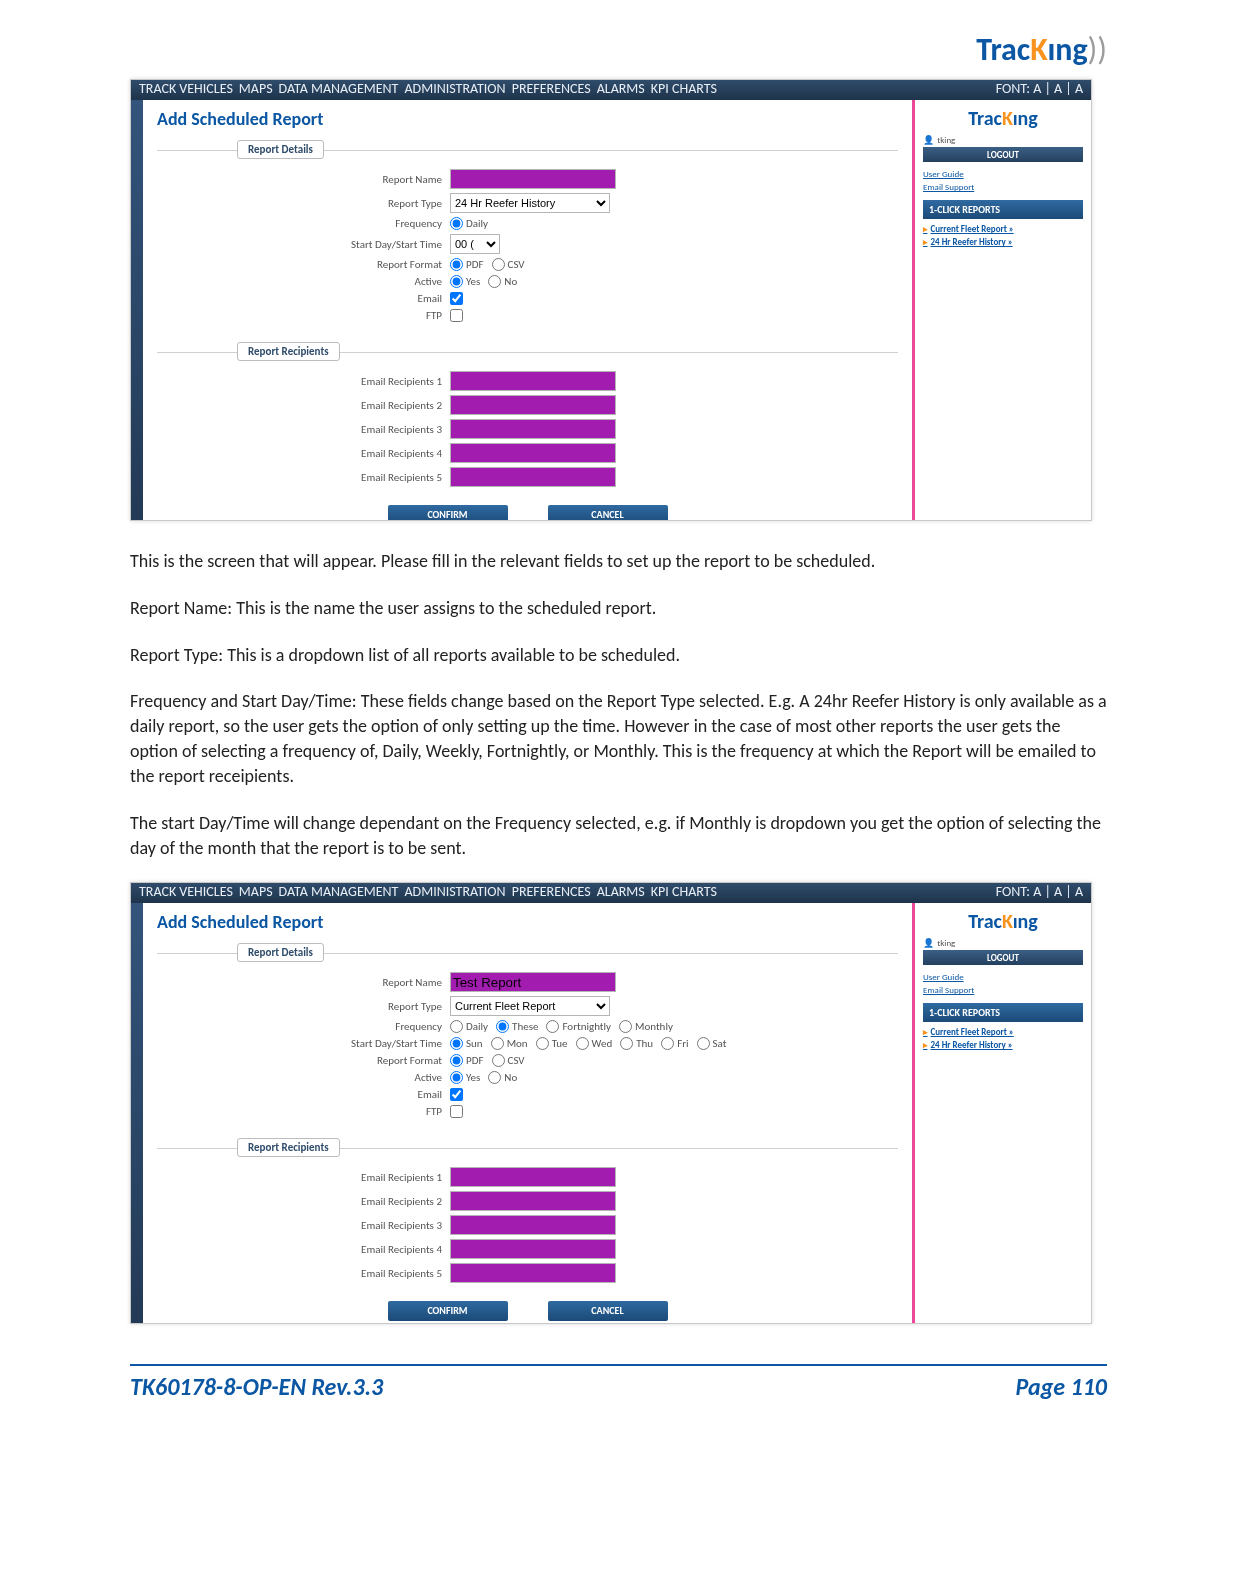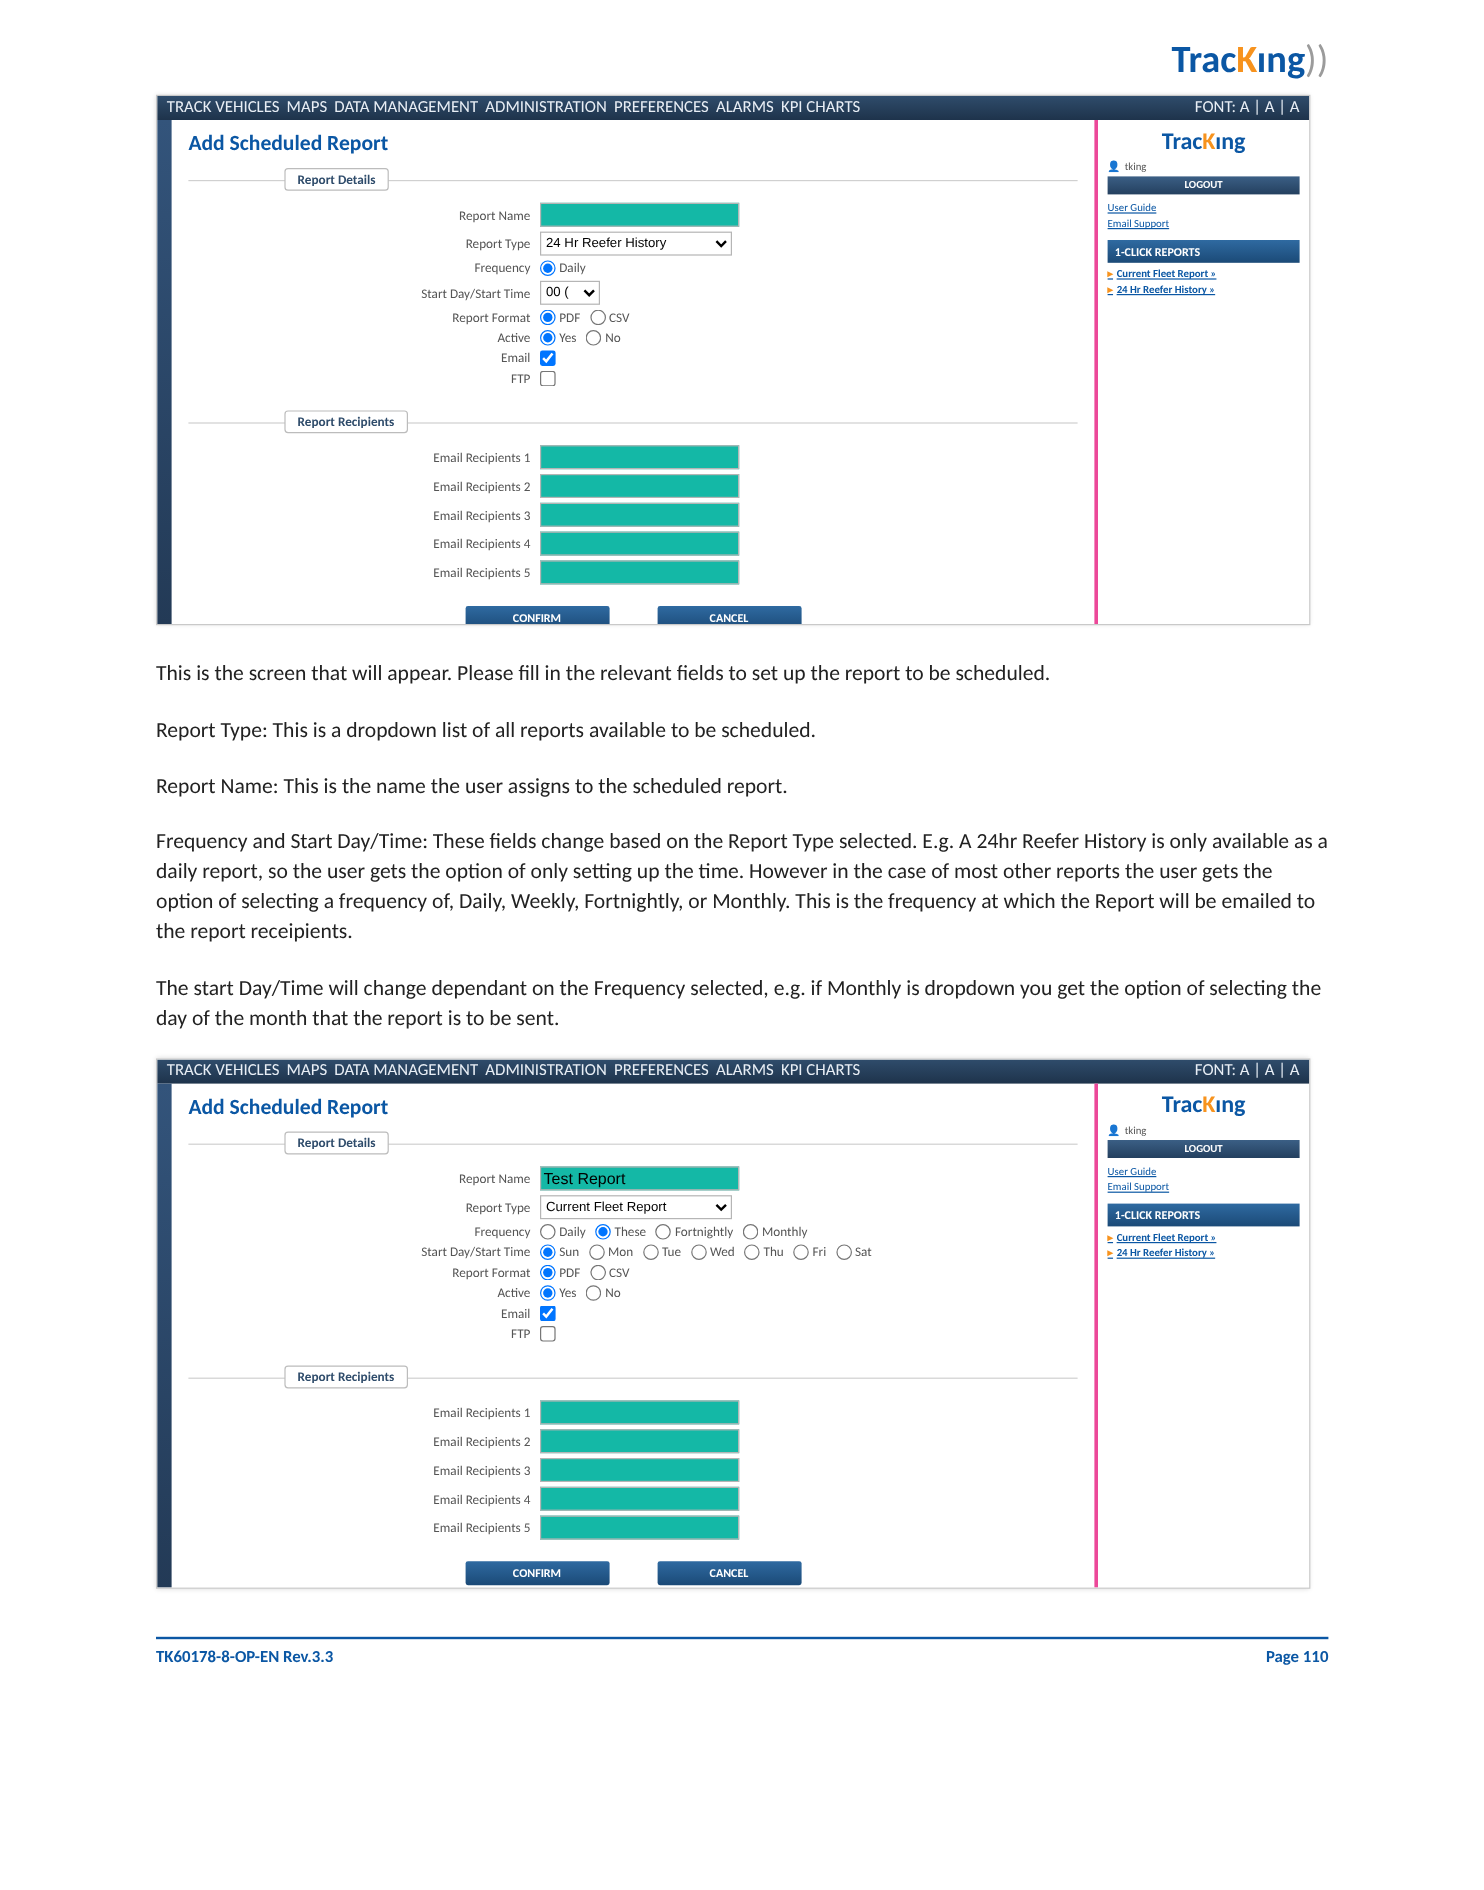--- a/index.html
+++ b/index.html
@@ -74,21 +74,21 @@
     padding: 14px 0 10px 0;
   }
   .row {
     display: flex;
     align-items: center;
     font-size: 11px;
     color: #555;
     margin: 4px 0;
   }
   .row .lbl { width: 285px; text-align: right; padding-right: 8px; }
-  .row input[type=text] { height: 16px; border: 1px solid #b5b5b5; background: #14b8a6; }
+  .row input[type=text] { height: 16px; border: 1px solid #b5b5b5; background: #a21caf; }
   .row select { height: 20px; font-size: 11px; border: 1px solid #b5b5b5; background: #fff; }
   .wide { width: 160px; }
   .radio { margin: 0 3px 0 8px; }
   .row .radio:first-of-type { margin-left: 0; }
   .cb { margin: 0; }
   .btn-row { display: flex; gap: 40px; justify-content: center; margin-top: 4px; }
   .btn {
     width: 120px; height: 20px; line-height: 20px; text-align: center;
     color: #fff; font-size: 10px; font-weight: 700;
     background: linear-gradient(#2f6aa1,#1b4a77);
@@ -124,21 +124,22 @@
   .side .link2 { color:#0b57a4; text-decoration: underline; font-weight:700; font-size:9px; display:block; margin:2px 0;}
   .body-text p { font-size: 18px; line-height: 1.38; margin: 0 0 22px 0; }
   .footer {
     border-top: 2px solid #0b57a4;
     margin-top: 40px;
     padding-top: 6px;
     display: flex;
     justify-content: space-between;
     color: #0b57a4;
     font-weight: 700;
-    font-size: 14px;
+    font-size: 24px;
+    font-style: italic;
   }
 </style>
 </head>
 <body>
 
 <div class="page">
 
   <div class="logo">
     <span class="t">T</span><span class="rac">rac</span><span class="k">K</span><span class="ing">ıng</span><span class="wave">))</span>
   </div>
@@ -239,22 +240,22 @@
         <a class="mail">Email Support</a>
         <div class="panel-hdr">1-CLICK REPORTS</div>
         <span class="link2"><span class="chev">▸</span><span>Current Fleet Report »</span></span>
         <span class="link2"><span class="chev">▸</span><span>24 Hr Reefer History »</span></span>
       </div>
     </div>
   </div>
 
   <div class="body-text">
     <p>This is the screen that will appear. Please fill in the relevant fields to set up the report to be scheduled.</p>
+    <p>Report Name: This is the name the user assigns to the scheduled report.</p>
     <p>Report Type: This is a dropdown list of all reports available to be scheduled.</p>
-    <p>Report Name: This is the name the user assigns to the scheduled report.</p>
     <p>Frequency and Start Day/Time: These fields change based on the Report Type selected. E.g. A 24hr Reefer History is only available as a daily report, so the user gets the option of only setting up the time. However in the case of most other reports the user gets the option of selecting a frequency of, Daily, Weekly, Fortnightly, or Monthly. This is the frequency at which the Report will be emailed to the report receipients.</p>
     <p>The start Day/Time will change dependant on the Frequency selected, e.g. if Monthly is dropdown you get the option of selecting the day of the month that the report is to be sent.</p>
   </div>
 
   <div class="shot">
     <div class="topbar">
       <div class="nav">
         <span>TRACK VEHICLES</span><span>MAPS</span><span>DATA MANAGEMENT</span><span>ADMINISTRATION</span><span>PREFERENCES</span><span>ALARMS</span><span>KPI CHARTS</span>
       </div>
       <div>Font: a | A | A</div>

